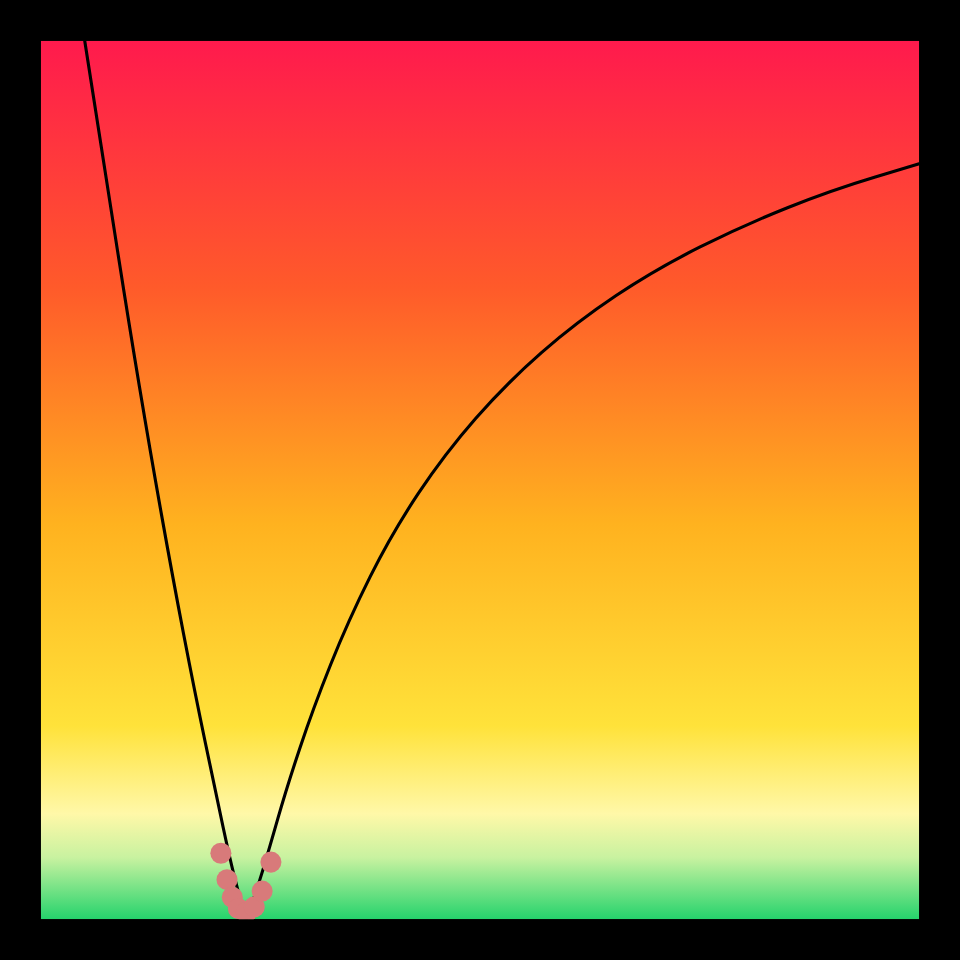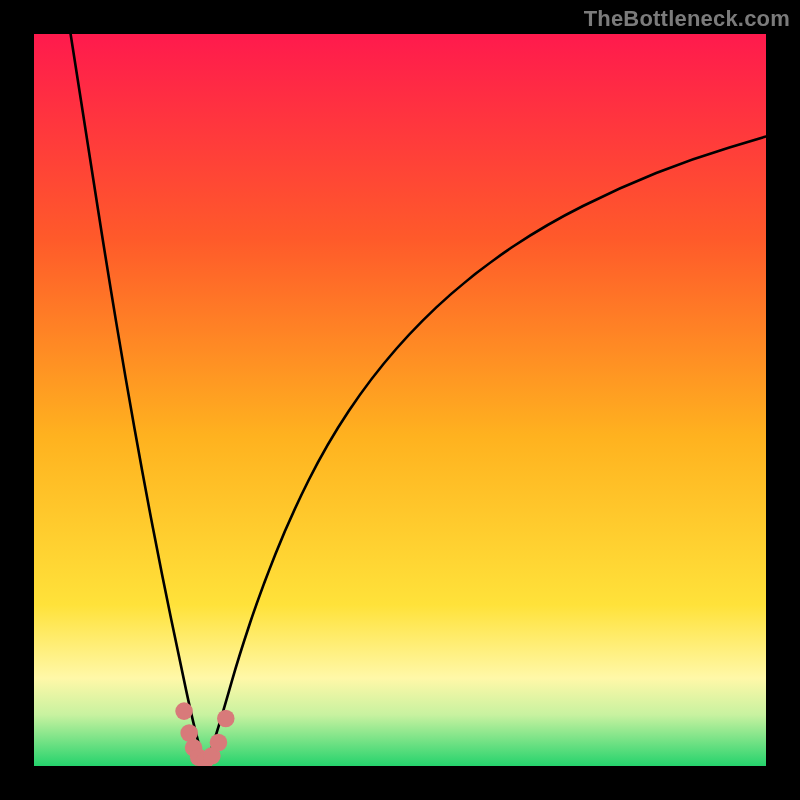--- a/index.html
+++ b/index.html
@@ -67,14 +67,13 @@
           <circle cx="155.18" cy="699.06" r="8.78" fill="#d87a7a"></circle>
           <circle cx="159.58" cy="713.70" r="8.78" fill="#d87a7a"></circle>
           <circle cx="164.70" cy="723.22" r="8.78" fill="#d87a7a"></circle>
           <circle cx="171.29" cy="726.14" r="8.78" fill="#d87a7a"></circle>
           <circle cx="177.88" cy="721.75" r="8.78" fill="#d87a7a"></circle>
           <circle cx="184.46" cy="708.58" r="8.78" fill="#d87a7a"></circle>
           <circle cx="191.78" cy="684.42" r="8.78" fill="#d87a7a"></circle>
         </g>
     </svg>
   </div>
-  <div class="watermark">TheBottleneck.com</div>
 </div>
 
 </body></html>

